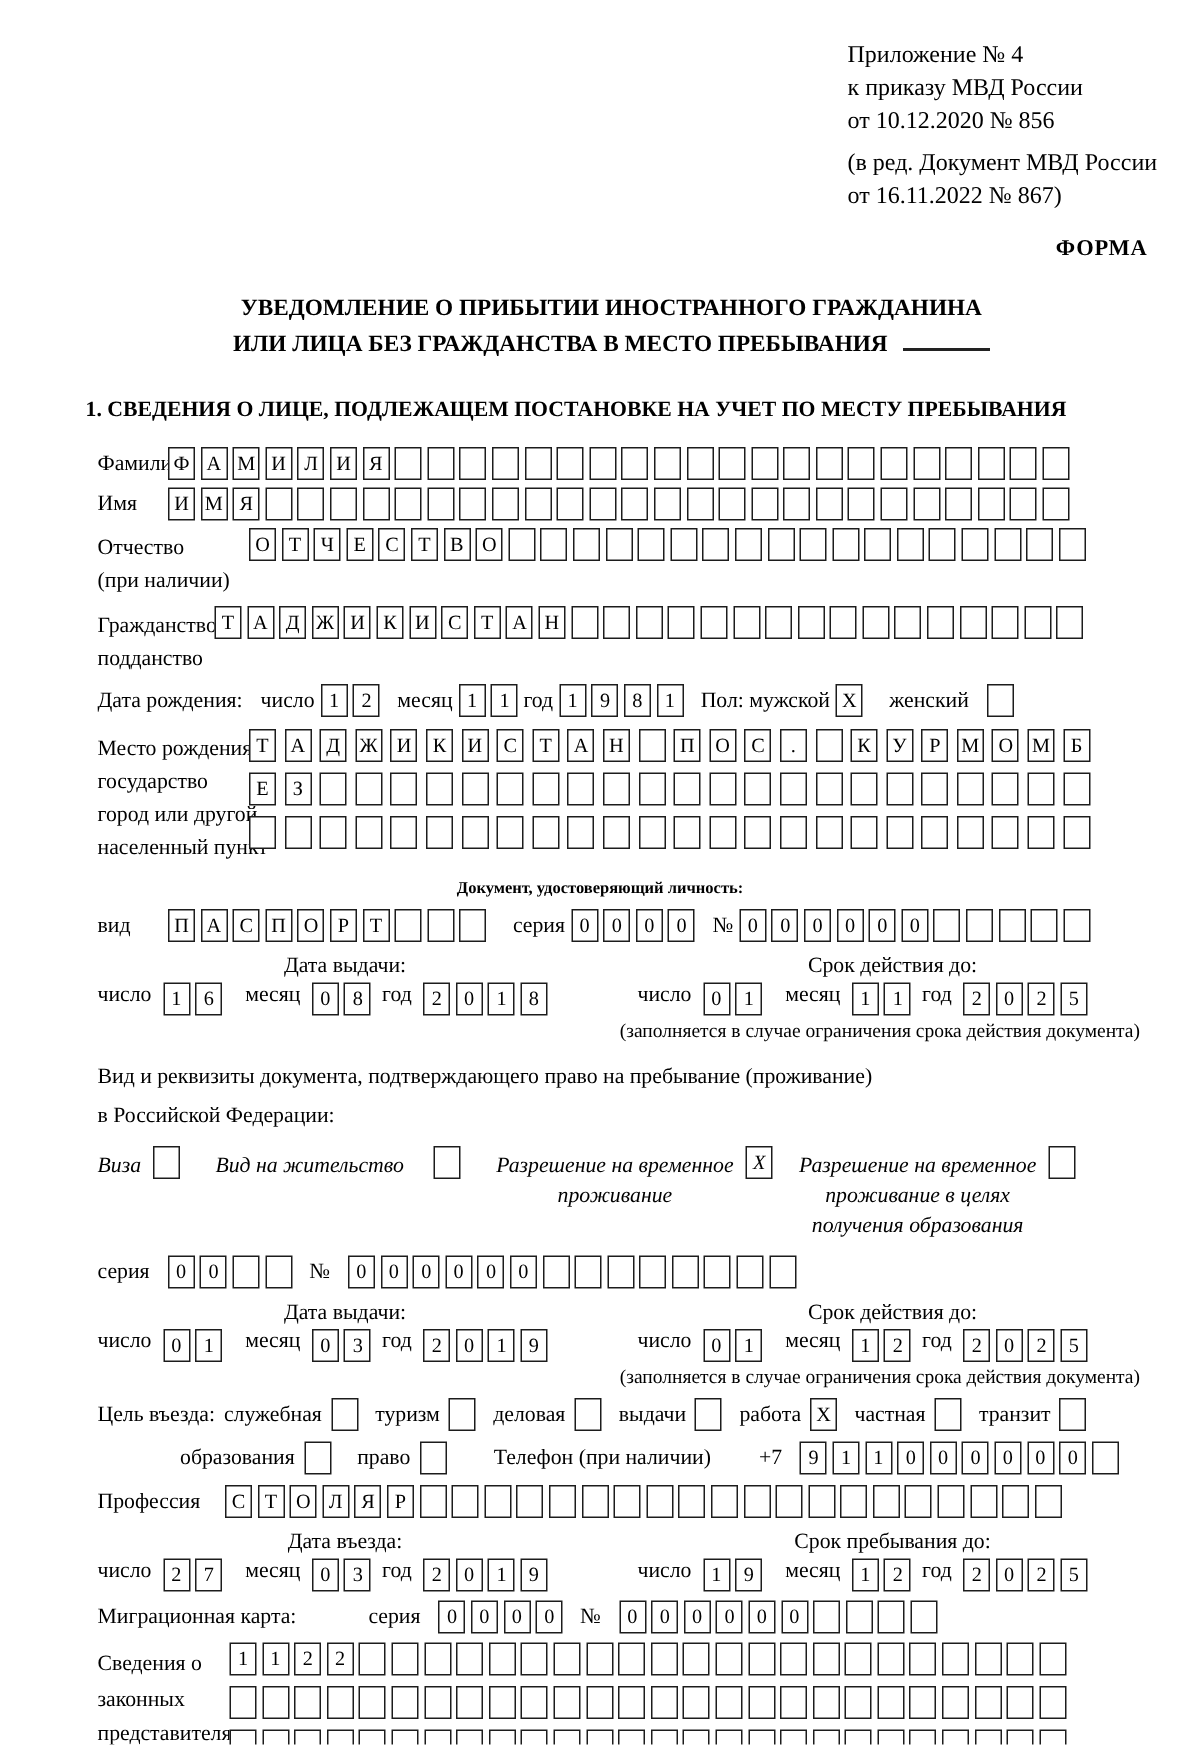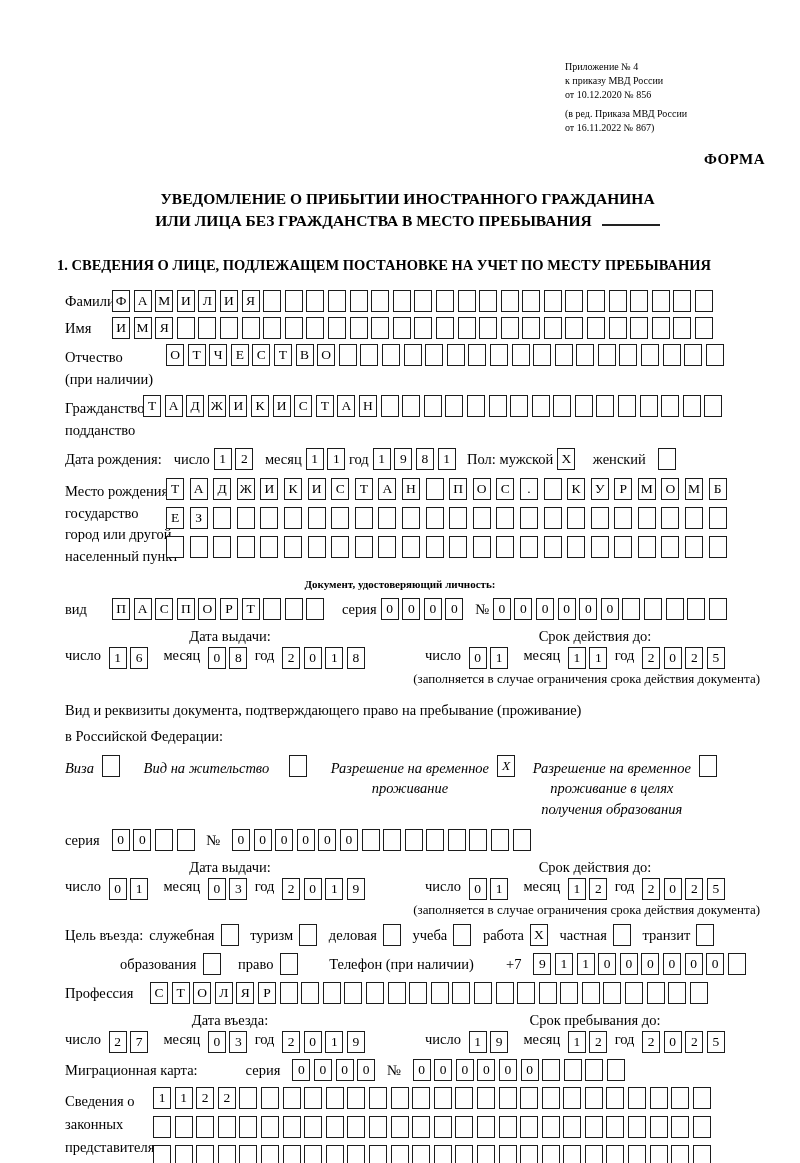--- a/index.html
+++ b/index.html
@@ -1,19 +1,19 @@
 <!DOCTYPE html>
 <html><head>
 <meta charset="utf-8">
 <style>
   html,body{margin:0;padding:0;background:#fff;}
   body{width:800px;height:1163px;overflow:hidden;color:#000;
        font-family:"Liberation Serif","DejaVu Serif",serif;font-size:14.5px;}
   .page{padding:26px 10px 0 65px;position:relative;}
-  .appendix{margin-left:500px;font-size:10px;line-height:1.38;margin-top:34px;}
+  .appendix{margin-left:500px;font-size:16px;line-height:1.38;}
   .appendix .grp2{margin-top:6px;}
   .forma{margin:16px 25px 0 0;text-align:right;font-weight:bold;font-size:15px;letter-spacing:.5px;}
   .title{margin:20px 40px 0 0;text-align:center;font-weight:bold;font-size:15.5px;line-height:1.45;}
   .title-underline{display:inline-block;width:58px;border-bottom:2px solid #222;height:14px;margin-left:10px;}
   .sec1{margin:24px 0 16px -8px;font-weight:bold;font-size:14.5px;}
   .row{display:flex;align-items:flex-start;margin-bottom:5px;white-space:nowrap;}
   .lbl{white-space:nowrap;padding-top:3px;}
   .w47{width:47px;flex:none;} .w78{width:78px;flex:none;} .w101{width:101px;flex:none;}
   .w85{width:85px;flex:none;} .w88{width:88px;flex:none;}
   .cells{display:inline-block;white-space:nowrap;vertical-align:top;}
@@ -46,21 +46,21 @@
 </head>
 <body>
 
 <div class="page">
 
   <div class="appendix">
     <div>Приложение № 4</div>
     <div>к приказу МВД России</div>
     <div>от 10.12.2020 № 856</div>
     <div class="grp2">
-      <div>(в ред. Приказа МВД России</div>
+      <div>(в ред. Документ МВД России</div>
       <div>от 16.11.2022 № 867)</div>
     </div>
   </div>
 
   <div class="forma">ФОРМА</div>
 
   <div class="title">
     <div>УВЕДОМЛЕНИЕ О ПРИБЫТИИ ИНОСТРАННОГО ГРАЖДАНИНА</div>
     <div><span>ИЛИ ЛИЦА БЕЗ ГРАЖДАНСТВА В МЕСТО ПРЕБЫВАНИЯ</span><span class="title-underline"></span></div>
   </div>
@@ -226,21 +226,21 @@
       </span>
     <span class="pair gap8">
         <span class="plbl">туризм</span>
         <span class="cells"><span class="cell"></span></span>
       </span>
     <span class="pair gap8">
         <span class="plbl">деловая</span>
         <span class="cells"><span class="cell"></span></span>
       </span>
     <span class="pair gap8">
-        <span class="plbl">учеба</span>
+        <span class="plbl">выдачи</span>
         <span class="cells"><span class="cell"></span></span>
       </span>
     <span class="pair gap8">
         <span class="plbl">работа</span>
         <span class="cells"><span class="cell">X</span></span>
       </span>
     <span class="pair gap8">
         <span class="plbl">частная</span>
         <span class="cells"><span class="cell"></span></span>
       </span>

